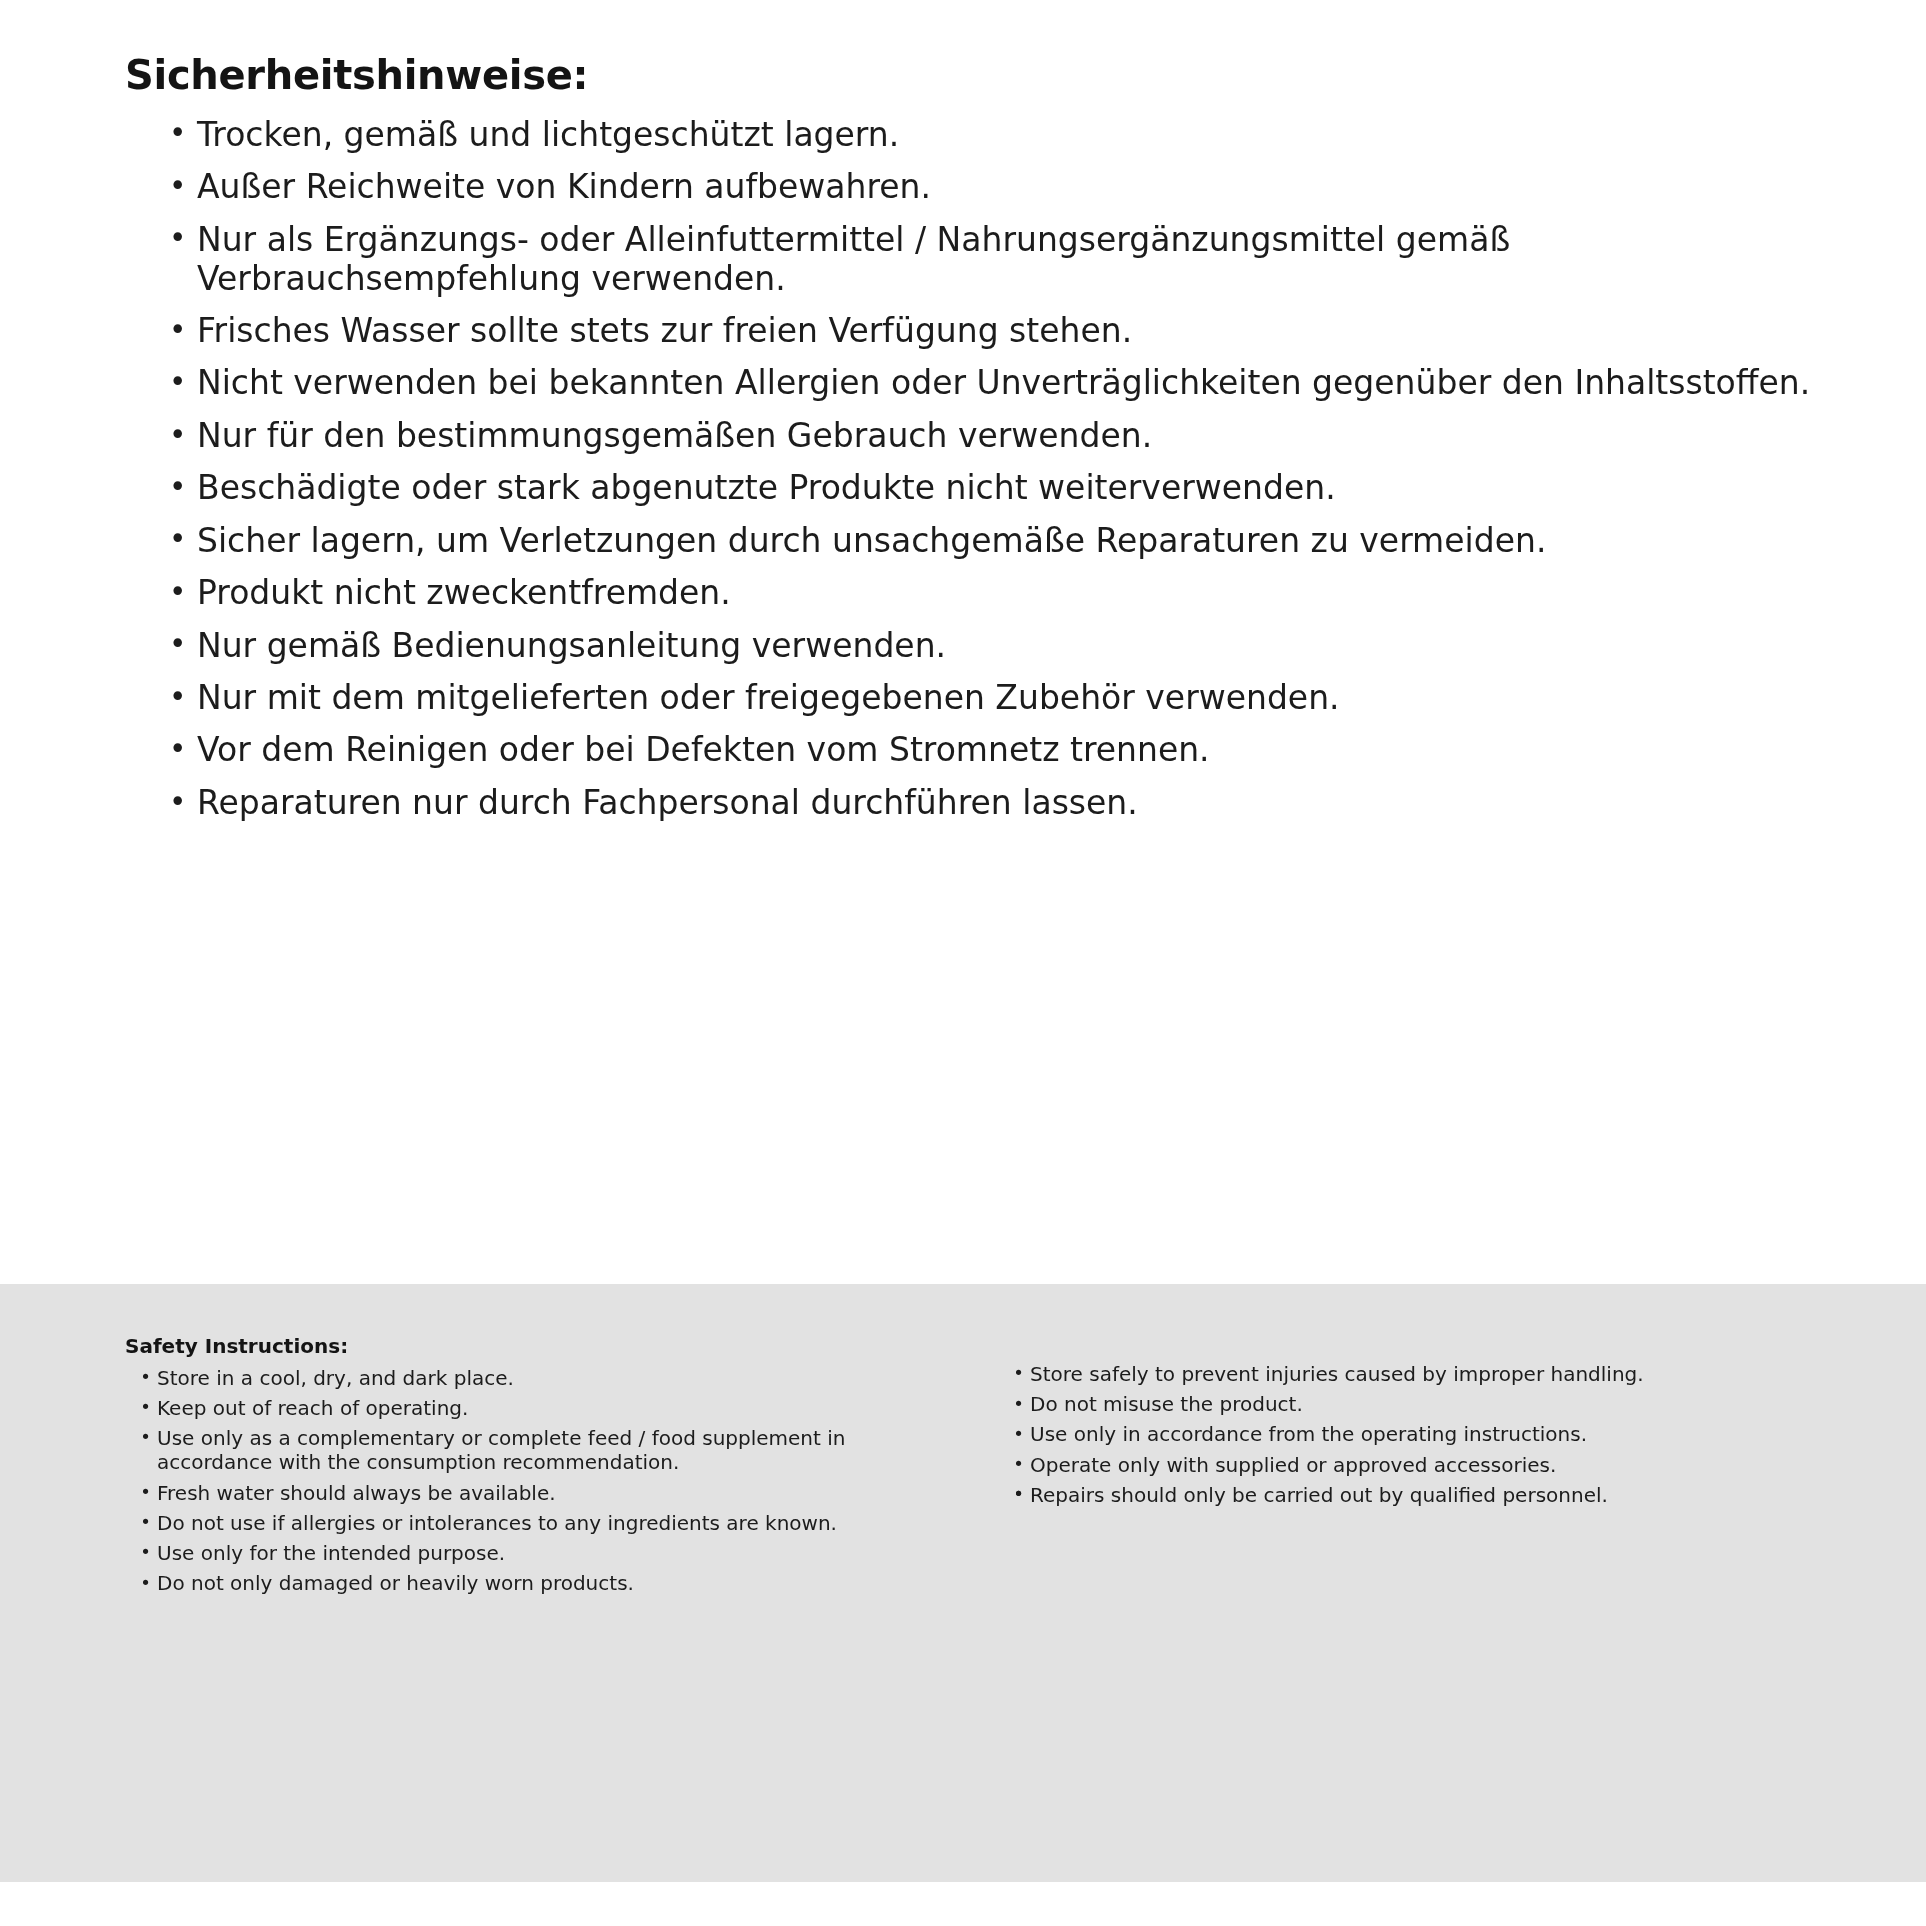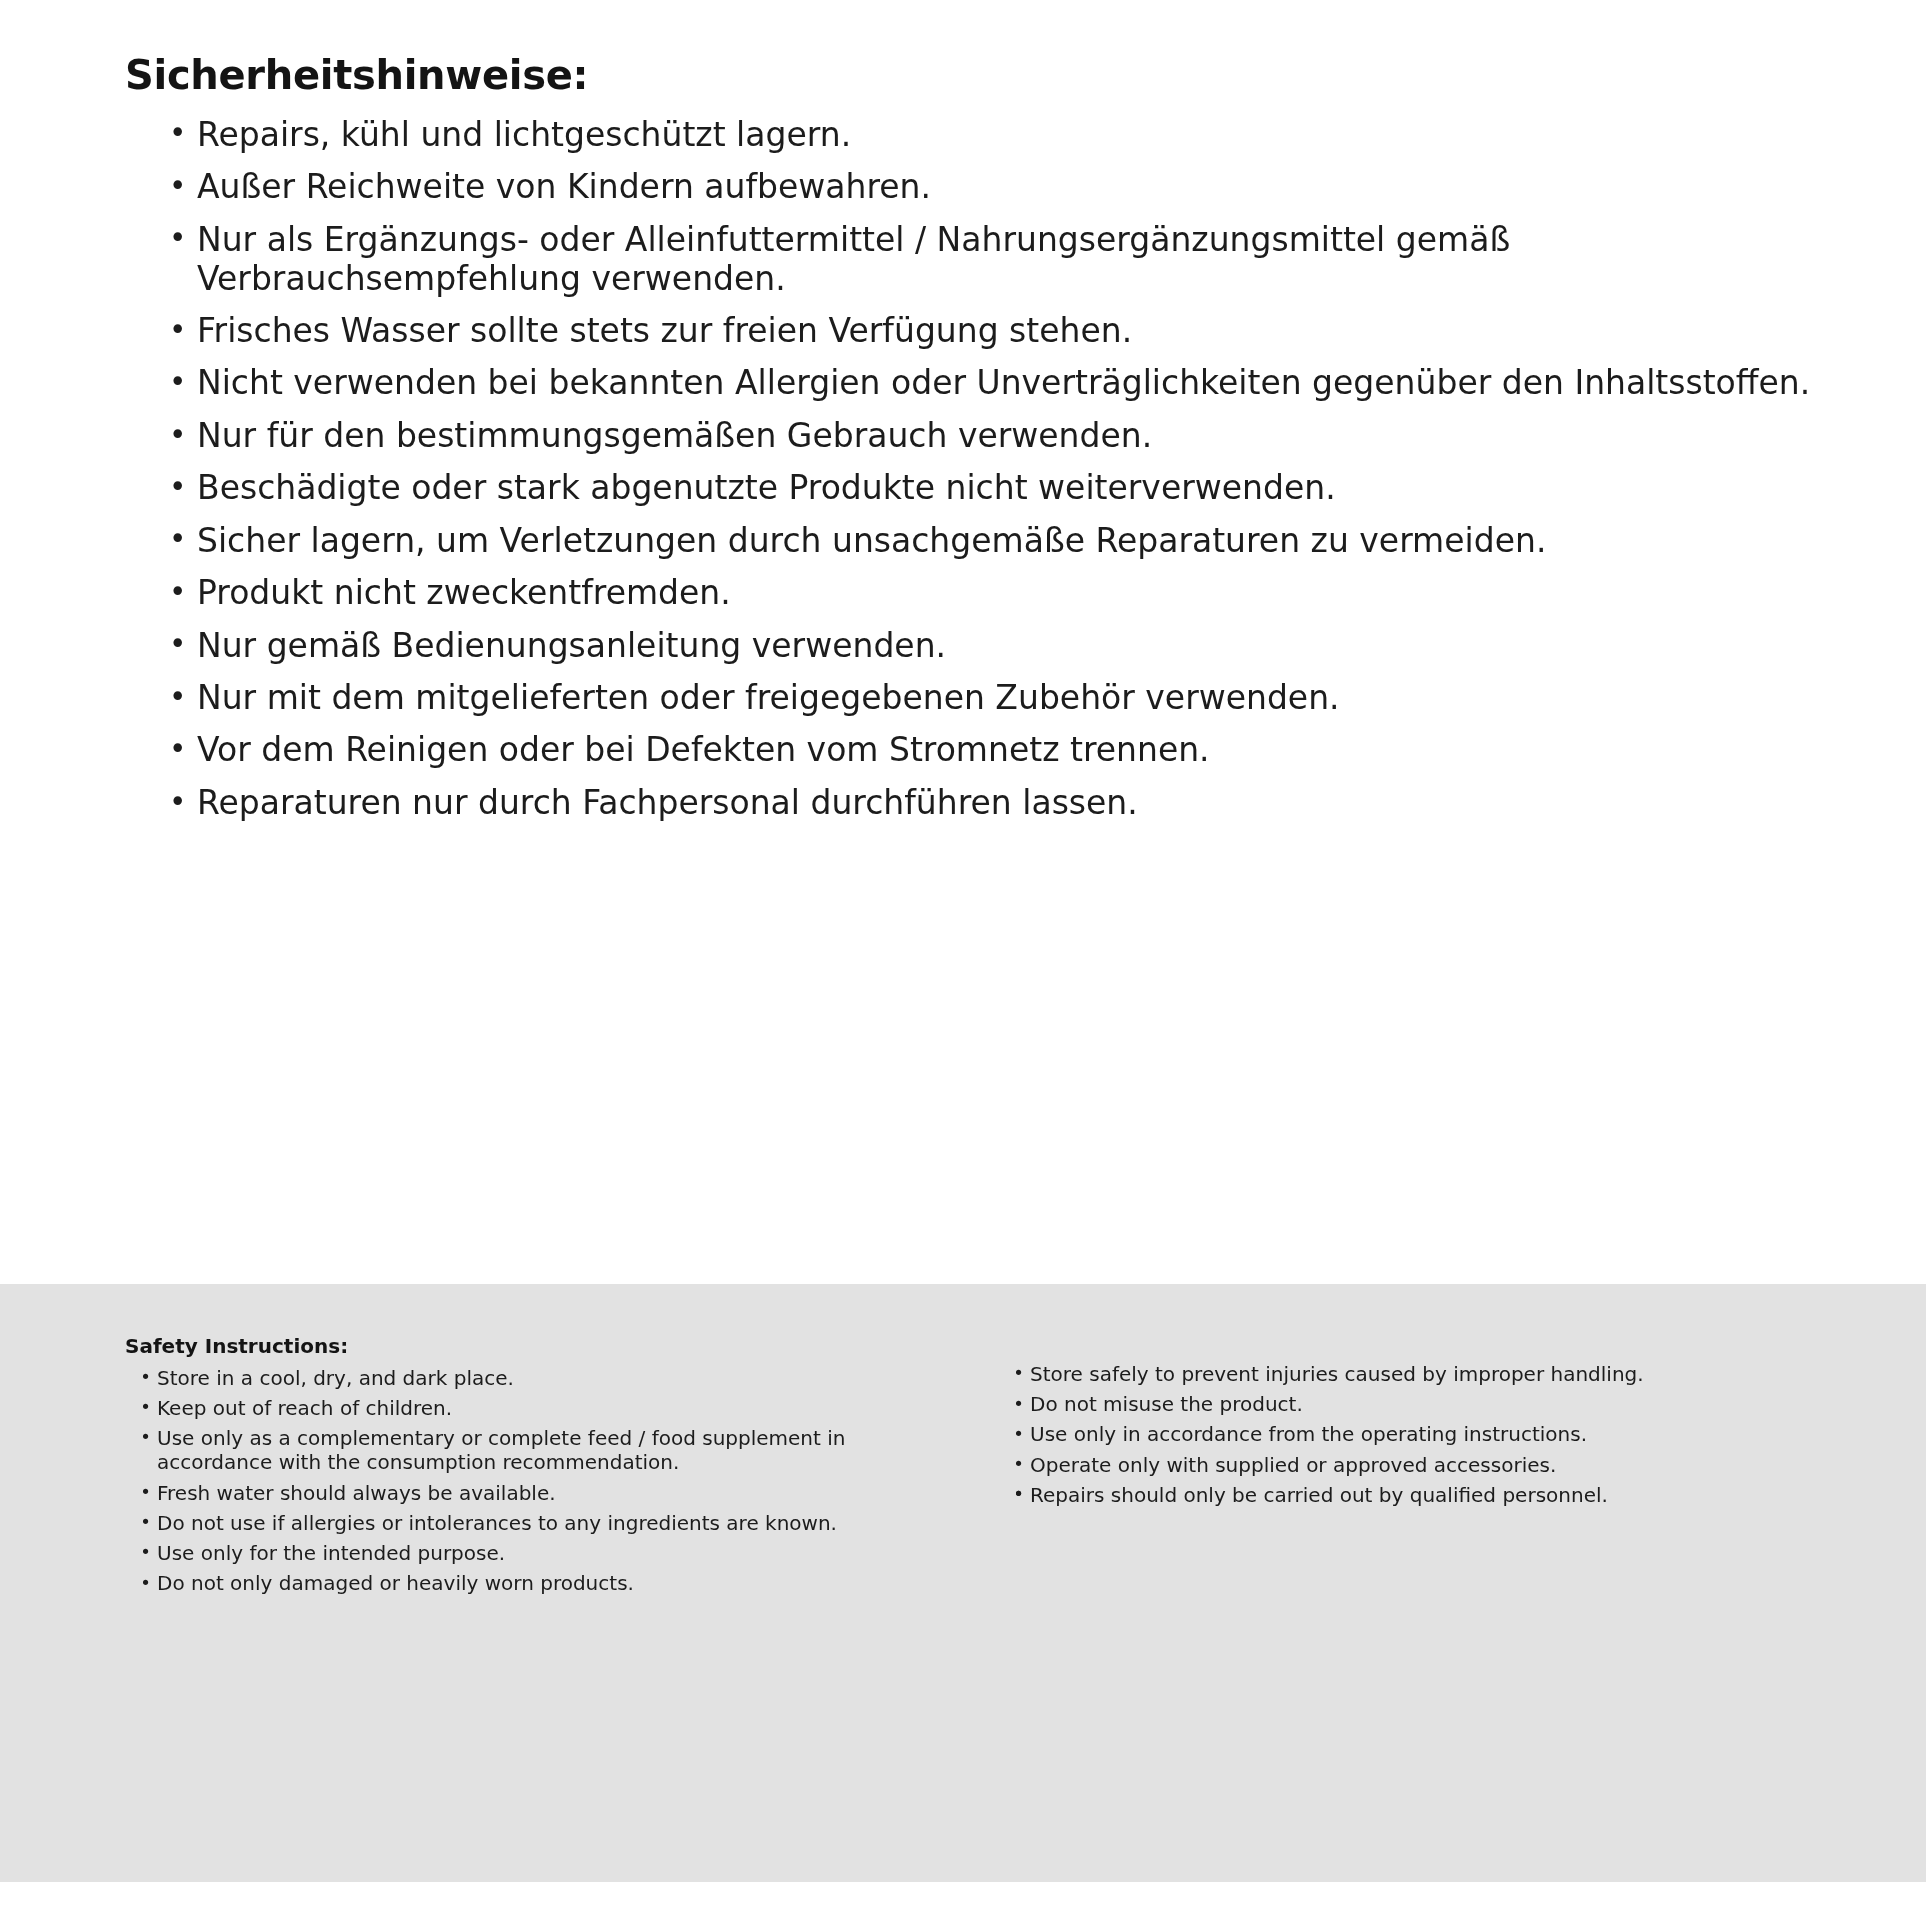--- a/index.html
+++ b/index.html
@@ -122,21 +122,21 @@
   }
 </style>
 </head>
 <body>
 
 <div class="page">
 
   <section class="primary-block">
     <h1 class="primary-title">Sicherheitshinweise:</h1>
     <ul class="primary-list">
-      <li><span class="bullet">•</span><span>Repairs, kühl und lichtgeschützt lagern.</span></li>
+      <li><span class="bullet">•</span><span>Trocken, gemäß und lichtgeschützt lagern.</span></li>
       <li><span class="bullet">•</span><span>Außer Reichweite von Kindern aufbewahren.</span></li>
       <li><span class="bullet">•</span><span>Nur als Ergänzungs- oder Alleinfuttermittel / Nahrungsergänzungsmittel gemäß Verbrauchsempfehlung verwenden.</span></li>
       <li><span class="bullet">•</span><span>Frisches Wasser sollte stets zur freien Verfügung stehen.</span></li>
       <li><span class="bullet">•</span><span>Nicht verwenden bei bekannten Allergien oder Unverträglichkeiten gegenüber den Inhaltsstoffen.</span></li>
       <li><span class="bullet">•</span><span>Nur für den bestimmungsgemäßen Gebrauch verwenden.</span></li>
       <li><span class="bullet">•</span><span>Beschädigte oder stark abgenutzte Produkte nicht weiterverwenden.</span></li>
       <li><span class="bullet">•</span><span>Sicher lagern, um Verletzungen durch unsachgemäße Reparaturen zu vermeiden.</span></li>
       <li><span class="bullet">•</span><span>Produkt nicht zweckentfremden.</span></li>
       <li><span class="bullet">•</span><span>Nur gemäß Bedienungsanleitung verwenden.</span></li>
       <li><span class="bullet">•</span><span>Nur mit dem mitgelieferten oder freigegebenen Zubehör verwenden.</span></li>
@@ -144,21 +144,21 @@
       <li><span class="bullet">•</span><span>Reparaturen nur durch Fachpersonal durchführen lassen.</span></li>
     </ul>
   </section>
 
   <section class="secondary-block">
 
     <div class="sec-col sec-col-left">
       <h2 class="secondary-title">Safety Instructions:</h2>
       <ul class="secondary-list">
         <li><span class="bullet">•</span><span>Store in a cool, dry, and dark place.</span></li>
-        <li><span class="bullet">•</span><span>Keep out of reach of children.</span></li>
+        <li><span class="bullet">•</span><span>Keep out of reach of operating.</span></li>
         <li><span class="bullet">•</span><span>Use only as a complementary or complete feed / food supplement in accordance with the consumption recommendation.</span></li>
         <li><span class="bullet">•</span><span>Fresh water should always be available.</span></li>
         <li><span class="bullet">•</span><span>Do not use if allergies or intolerances to any ingredients are known.</span></li>
         <li><span class="bullet">•</span><span>Use only for the intended purpose.</span></li>
         <li><span class="bullet">•</span><span>Do not only damaged or heavily worn products.</span></li>
       </ul>
     </div>
 
     <div class="sec-col sec-col-right">
       <ul class="secondary-list">

